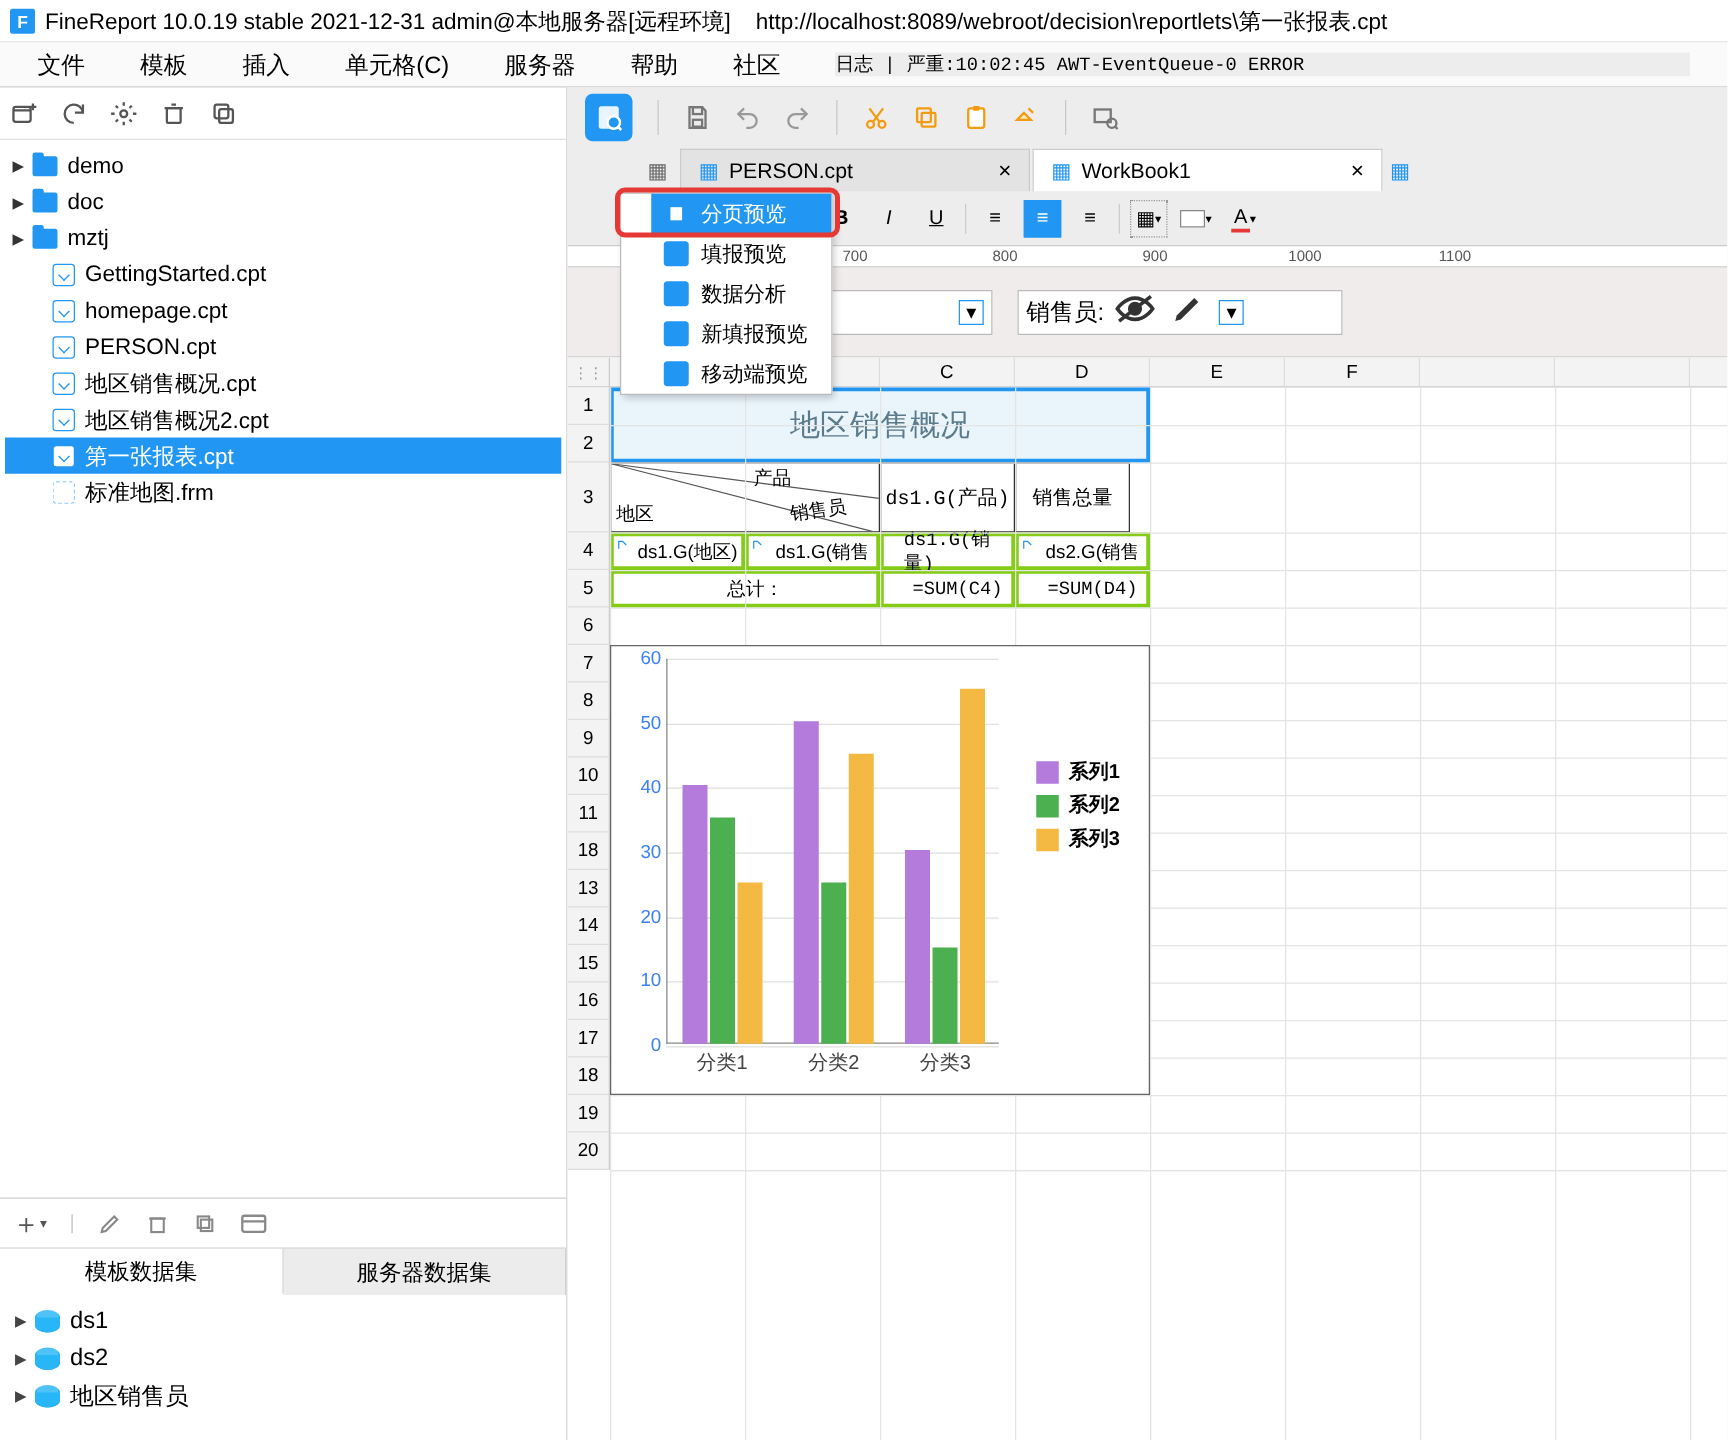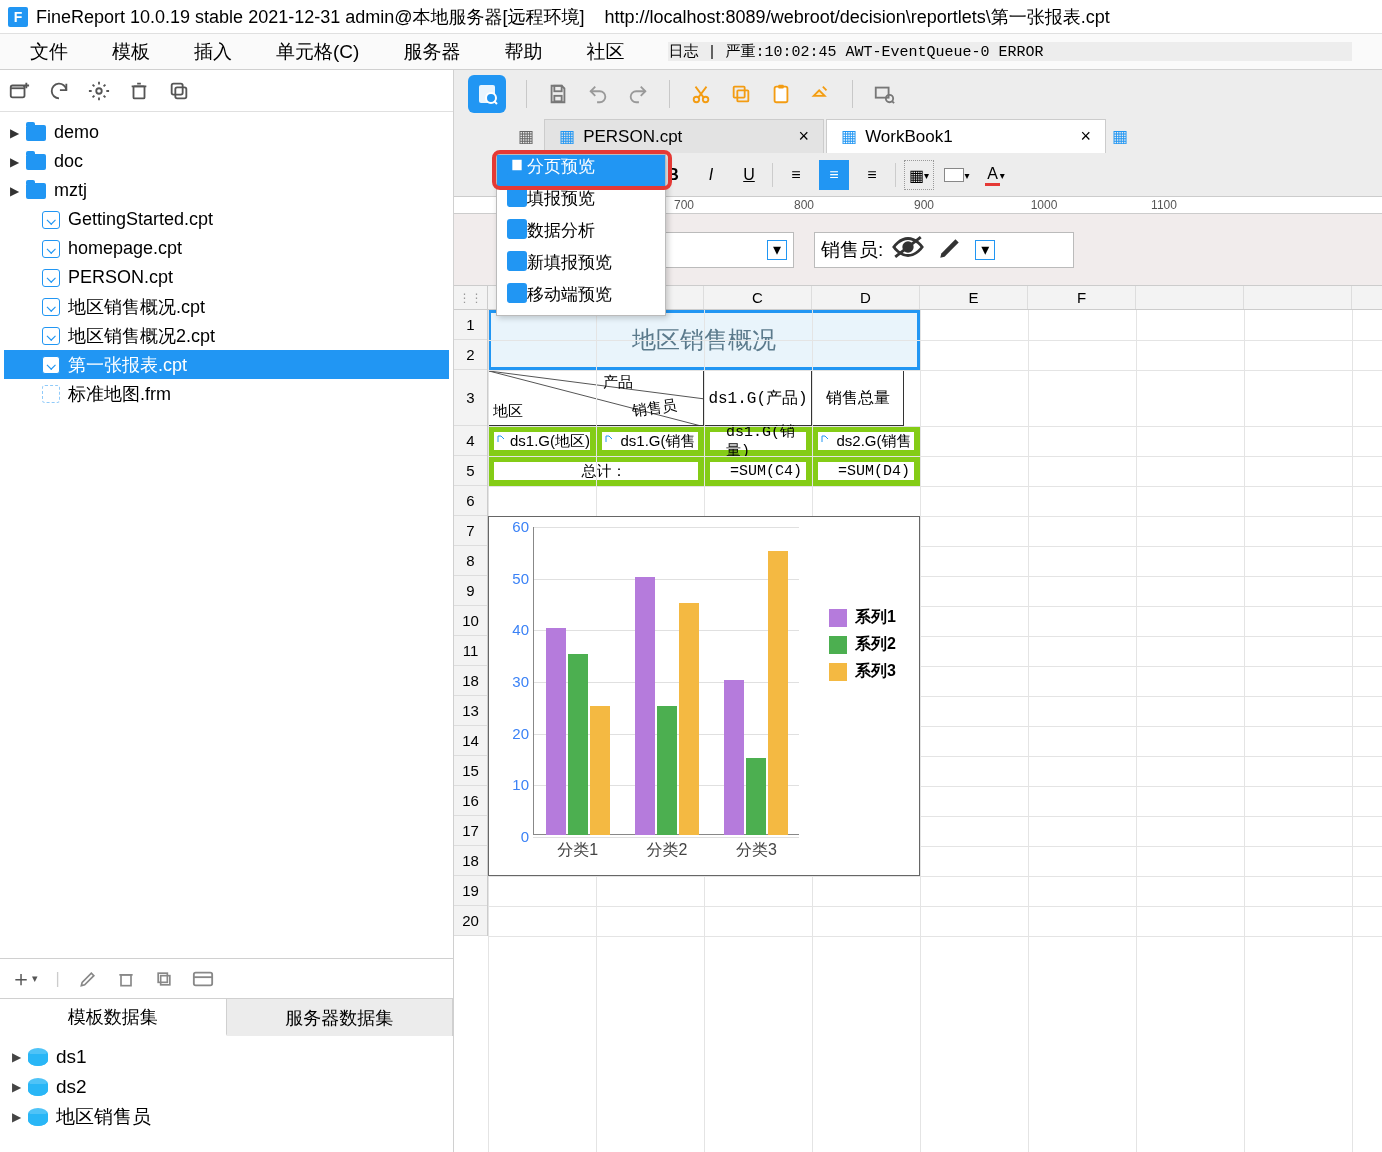--- a/index.html
+++ b/index.html
@@ -71,36 +71,36 @@
   .colhdrs { height:24px; display:flex; background:#f3f3f3; border-bottom:1px solid #ccc;}
   .colhdr { width:108px; border-right:1px solid #ddd; display:flex; align-items:center; justify-content:center; font-size:15px;}
   .gridbody { position:relative; height:calc(100% - 24px);}
   
   .bigtitle{position:absolute; left:0; top:0; width:432px; height:60px; border:3px solid #2196f3; background:#e9f4fb; display:flex; align-items:center; justify-content:center; font-size:24px; color:#5b7a8c;}
   
   .hdrcell{position:absolute;border:1px solid #333;background:#fff;display:flex;align-items:center;justify-content:center;font-size:16px;}
   .diagcell{position:absolute;border:1px solid #333;background:#fff;overflow:hidden;}
   .diagcell svg{position:absolute;top:0;left:0;}
   .diaglabel{position:absolute;font-size:15px;}
-  .datacell{position:absolute;border:6px solid #84cc16;background:#fff;display:flex;align-items:center;justify-content:center;font-size:15px;padding-left:16px;}
+  .datacell{position:absolute;border:3px solid #84cc16;background:#fff;display:flex;align-items:center;justify-content:center;font-size:15px;padding-left:16px;}
   .datacell .tick{position:absolute;left:2px;top:2px;width:10px;height:10px;}
   
   .chartbox{position:absolute;border:1px solid #666;background:#fff;}
   .chartaxis-y{position:absolute;left:44px;top:10px;bottom:40px;width:1px;background:#888;}
   .chartaxis-x{position:absolute;left:44px;right:120px;bottom:40px;height:1px;background:#888;}
   .ytick{position:absolute;left:14px;font-size:15px;color:#3b82f6;width:26px;text-align:right;}
   .grid{position:absolute;left:44px;right:120px;height:1px;background:#e0e0e0;}
   .bar{position:absolute;bottom:40px;width:20px;}
   .xcat{position:absolute;bottom:14px;font-size:16px;color:#444;transform:translateX(-50%);}    
   .legend{position:absolute;right:23px;top:90px;font-size:16px;font-weight:bold;}
   .legend .lg{display:flex;align-items:center;gap:8px;margin-bottom:6px;}
   .legend .sw{width:18px;height:18px;}
   
   .preview-menu{position:absolute;left:500px;top:160px;width:170px;background:#fff;border:1px solid #bbb;box-shadow:2px 2px 6px rgba(0,0,0,.2);z-index:50;}
-  .preview-menu .pm{display:flex;height:32px;padding:0 10px;font-size:17px;cursor:pointer;}
+  .preview-menu .pm{display:flex;align-items:center;gap:10px;height:32px;padding:0 10px;font-size:17px;cursor:pointer;margin-left:24px;}
   .preview-menu .pm.sel{background:#2196f3;color:#fff;}
   .preview-menu .pmicon{width:20px;height:20px;background:#2196f3;border-radius:3px;display:flex;align-items:center;justify-content:center;}
   .highlight-red{position:absolute;border:4px solid #e53935;border-radius:8px;pointer-events:none;z-index:60;}
   
   .cornergrip{width:34px;height:24px;background:#f3f3f3;border-right:1px solid #ccc;border-bottom:1px solid #ccc;display:flex;align-items:center;justify-content:center;color:#999;font-size:12px;}
   .ic { display:inline-flex; align-items:center; justify-content:center; }
   .gray-ic { color:#666; }
 </style>
 </head>
 <body>

